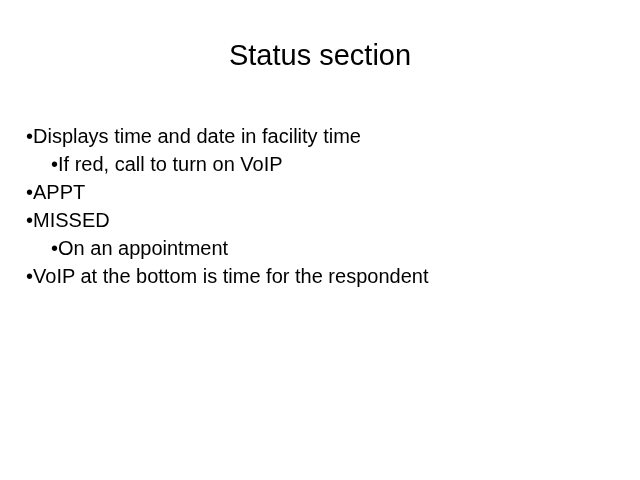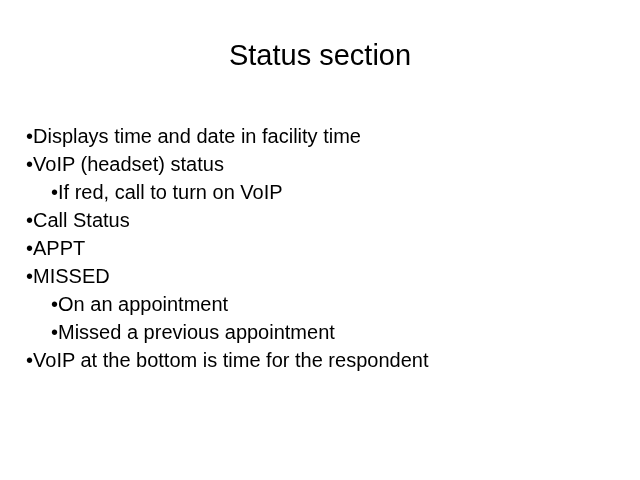--- a/index.html
+++ b/index.html
@@ -65,48 +65,39 @@
 <div class="slide">
 
   <div class="slide-title">Status section</div>
 
   <div class="body-block">
 
     <div class="bullet-line level-1">
       <span class="bullet-mark">•</span><span class="bullet-text">Displays time and date in facility time</span>
     </div>
 
-    <div class="bullet-line level-1">
-      <span class="bullet-mark">•</span><span class="bullet-text">VoIP (headset) status</span>
-    </div>
 
     <div class="bullet-line level-2">
       <span class="bullet-mark">•</span><span class="bullet-text">If red, call to turn on VoIP</span>
     </div>
 
-    <div class="bullet-line level-1">
-      <span class="bullet-mark">•</span><span class="bullet-text">Call Status</span>
-    </div>
 
 
     <div class="bullet-line level-1">
       <span class="bullet-mark">•</span><span class="bullet-text">APPT</span>
     </div>
 
     <div class="bullet-line level-1">
       <span class="bullet-mark">•</span><span class="bullet-text">MISSED</span>
     </div>
 
     <div class="bullet-line level-2">
       <span class="bullet-mark">•</span><span class="bullet-text">On an appointment</span>
     </div>
 
-    <div class="bullet-line level-2">
-      <span class="bullet-mark">•</span><span class="bullet-text">Missed a previous appointment</span>
-    </div>
 
     <div class="bullet-line level-1">
       <span class="bullet-mark">•</span><span class="bullet-text">VoIP at the bottom is time for the respondent</span>
     </div>
 
   </div>
 
 </div>
 
 </body></html>

